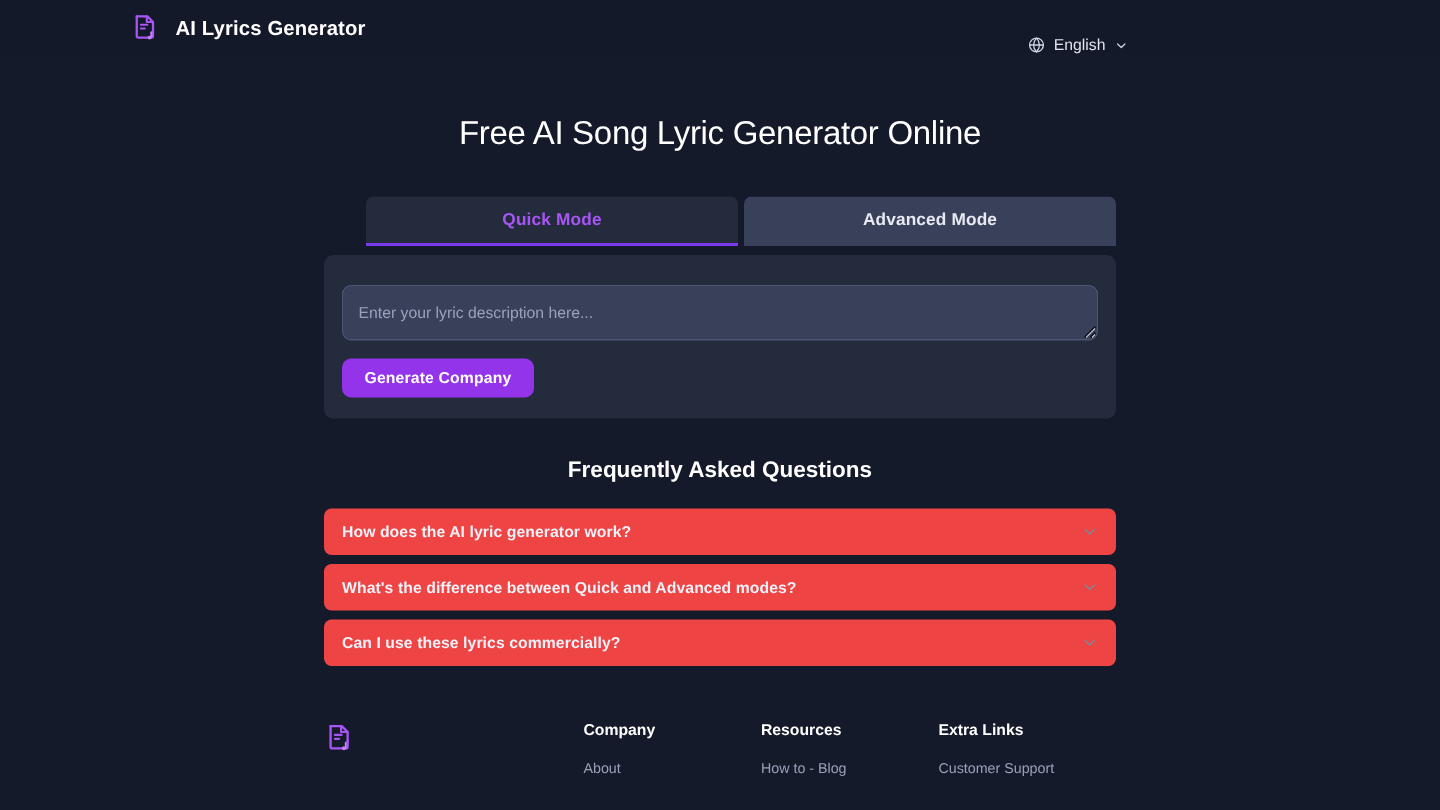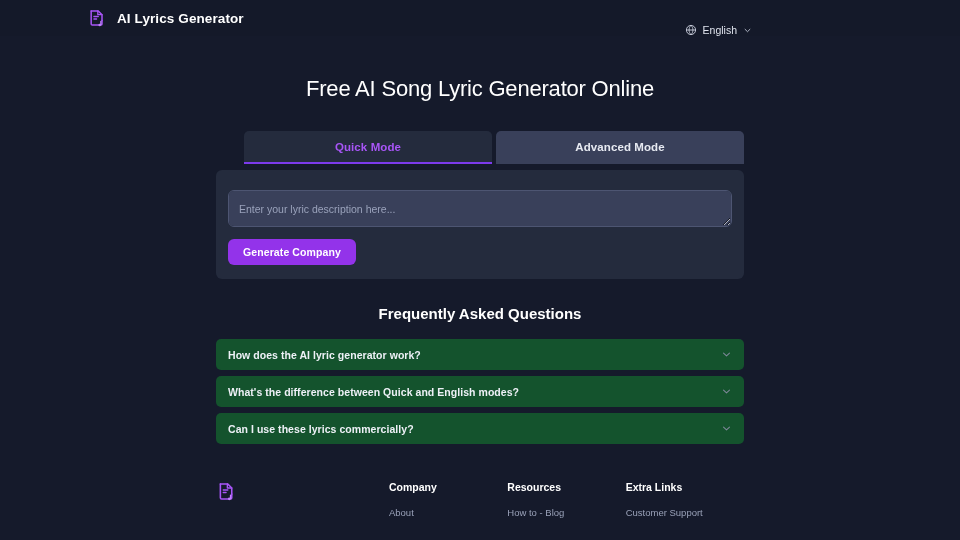--- a/index.html
+++ b/index.html
@@ -142,21 +142,21 @@
   
   .faq-title {
     text-align: center;
     font-size: 15px;
     font-weight: bold;
     color: #ffffff;
     margin-top: 26px;
   }
   .faq-list { margin-top: 17px; }
   .faq-item {
-    background: #14532d;
+    background: #ef4444;
     border-radius: 5px;
     height: 31px;
     margin-bottom: 6px;
     display: flex;
     align-items: center;
     justify-content: space-between;
     padding: 0 12px;
     cursor: pointer;
   }
   .faq-q {
@@ -251,21 +251,21 @@
     <div class="faq-item">
       <span class="faq-q">How does the AI lyric generator work?</span>
       <span>
         <svg class="chev-faq" viewBox="0 0 24 24" fill="none">
           <path d="M5.5 8.8 12 15.2l6.5-6.4" stroke="#7e8799" stroke-width="2.2" stroke-linecap="round" stroke-linejoin="round"></path>
         </svg>
       </span>
     </div>
 
     <div class="faq-item">
-      <span class="faq-q">What's the difference between Quick and English modes?</span>
+      <span class="faq-q">What's the difference between Quick and Advanced modes?</span>
       <span>
         <svg class="chev-faq" viewBox="0 0 24 24" fill="none">
           <path d="M5.5 8.8 12 15.2l6.5-6.4" stroke="#7e8799" stroke-width="2.2" stroke-linecap="round" stroke-linejoin="round"></path>
         </svg>
       </span>
     </div>
 
     <div class="faq-item">
       <span class="faq-q">Can I use these lyrics commercially?</span>
       <span>

